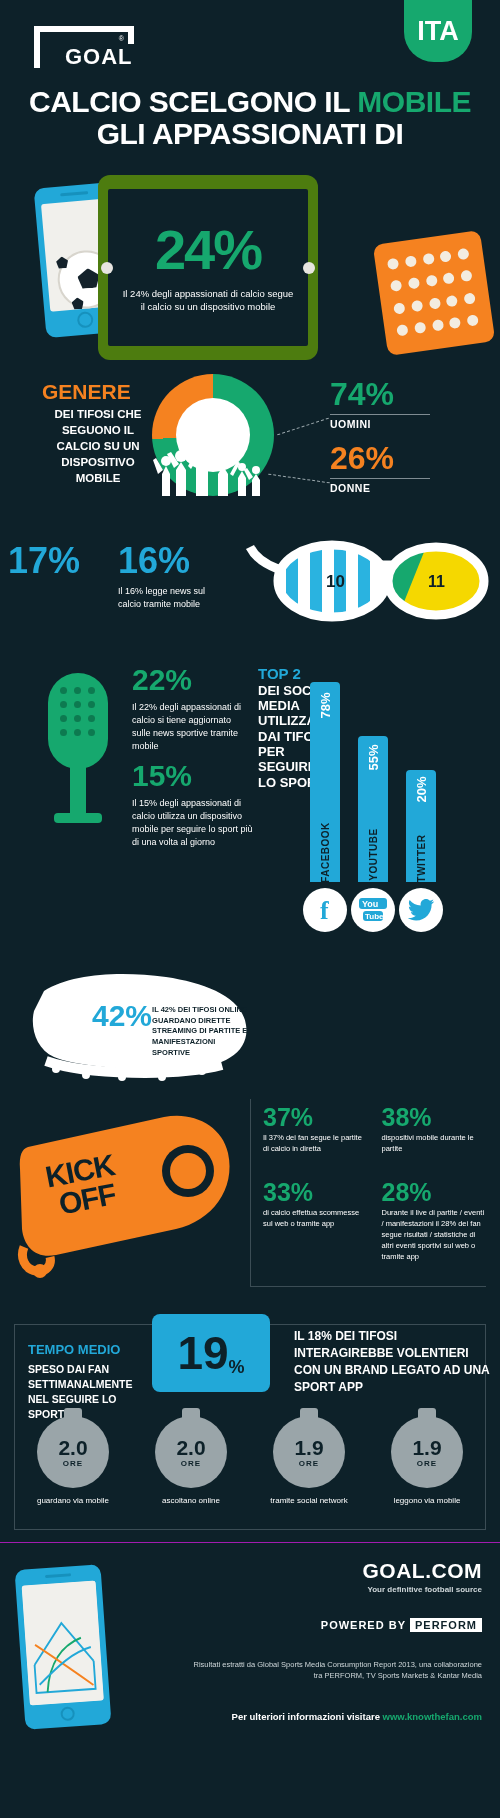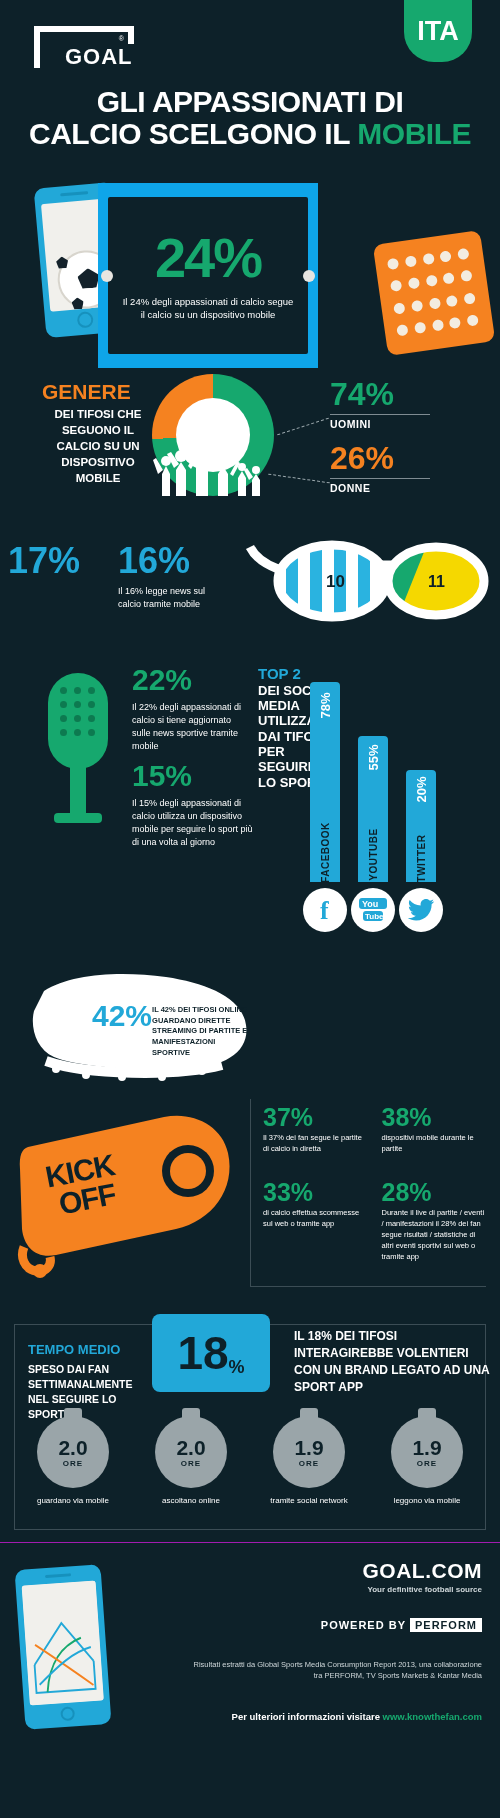--- a/index.html
+++ b/index.html
@@ -78,23 +78,23 @@
     clip-path: polygon(50% 0%, 100% 38%, 81% 100%, 19% 100%, 0% 38%);
   }
   .ball .p2 { position: absolute; left: -2px; top: 2px; width: 12px; height: 12px;
     background: #14222b; clip-path: polygon(50% 0%,100% 38%,81% 100%,19% 100%,0% 38%); }
   .ball .p3 { position: absolute; right: 0px; top: 34px; width: 12px; height: 12px;
     background: #14222b; clip-path: polygon(50% 0%,100% 38%,81% 100%,19% 100%,0% 38%); }
   .ball .p4 { position: absolute; left: 10px; bottom: -2px; width: 12px; height: 12px;
     background: #14222b; clip-path: polygon(50% 0%,100% 38%,81% 100%,19% 100%,0% 38%); }
 
   .tablet {
-    position: absolute; left: 98px; top: 8px;
+    position: absolute; left: 98px; top: 0px;
     width: 220px; height: 185px;
-    background: #0ea5e9; border-radius: 0; padding: 14px 10px;
+    background: #4d7c0f; border-radius: 12px; padding: 14px 10px;
   }
   .tablet .screen {
     width: 100%; height: 100%; background: #0d2129; border-radius: 2px;
     display: flex; flex-direction: column; align-items: center; justify-content: center;
     padding: 4px 10px;
   }
   .tablet .big {
     font-size: 56px; font-weight: bold; color: #16a86e; line-height: 1;
     letter-spacing: -2px;
   }
@@ -326,22 +326,22 @@
 
   <div class="header">
     <div class="goal-logo">
       <span class="goal-word">GOAL</span>
       <span class="goal-reg">®</span>
     </div>
     <div class="ita-badge">
       <span>ITA</span>
     </div>
     <div class="headline">
+      <div><span>CALCIO SCELGONO IL </span><span class="accent">MOBILE</span></div>
       <div>GLI APPASSIONATI DI</div>
-      <div><span>CALCIO SCELGONO IL </span><span class="accent">MOBILE</span></div>
     </div>
   </div>
 
   <div class="devices">
     <div class="phone-blue">
       <div class="spk"></div>
       <div class="screen"></div>
       <div class="ball">
         <span class="p2"></span>
           <span class="p3"></span>
@@ -581,21 +581,21 @@
         <div class="t">Durante il live di partite / eventi / manifestazioni il 28% dei fan segue risultati / statistiche di altri eventi sportivi sul web o tramite app</div>
       </div>
     </div>
   </div>
 
   <div class="block-tempo">
     <div class="tempo-box"></div>
     <div class="tempo-title">TEMPO MEDIO</div>
     <div class="tempo-sub">SPESO DAI FAN SETTIMANALMENTE NEL SEGUIRE LO SPORT</div>
     <div class="badge18">
-      <span class="n">18</span>
+      <span class="n">19</span>
       <span class="p">%</span>
     </div>
     <div class="tempo-right">IL 18% DEI TIFOSI INTERAGIREBBE VOLENTIERI CON UN BRAND LEGATO AD UNA SPORT APP</div>
 
     <div class="watches">
       <div class="watch">
         <div class="dial">
           <span class="v">2.0</span>
           <span class="u">ORE</span>
         </div>

